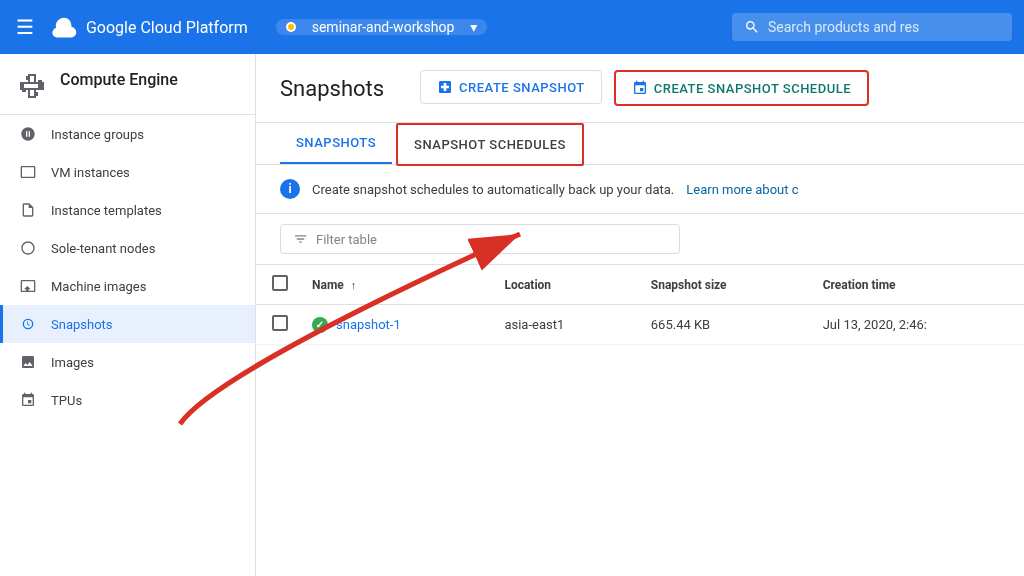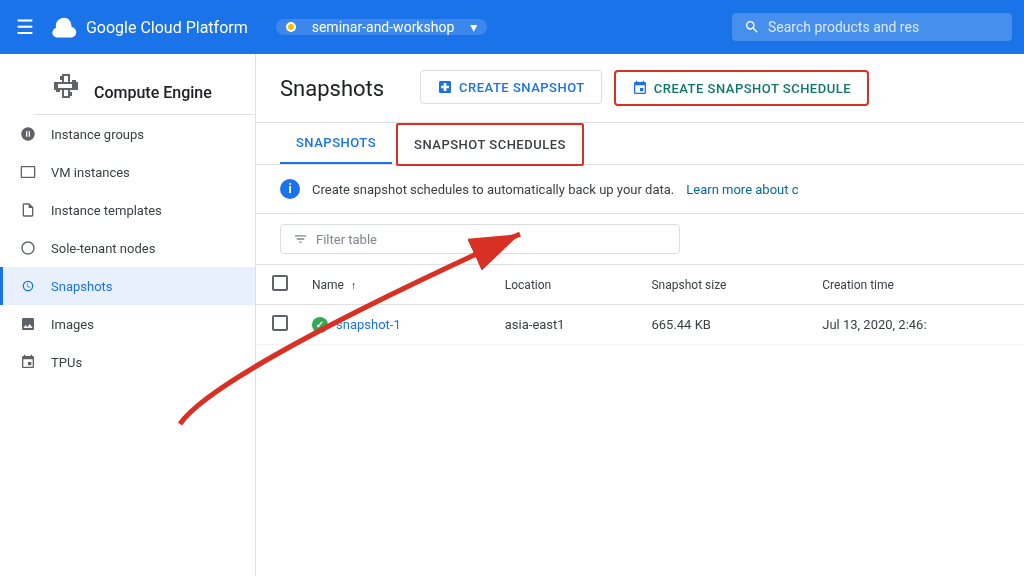--- a/index.html
+++ b/index.html
@@ -82,25 +82,24 @@
     
     .sidebar {
       width: 256px;
       background: white;
       border-right: 1px solid #e0e0e0;
       overflow-y: auto;
       flex-shrink: 0;
     }
     .sidebar-section-header {
       display: flex;
-      align-items: flex-end;
+      align-items: flex-start;
       gap: 12px;
       padding: 16px 16px 12px 16px;
       border-bottom: 1px solid #e0e0e0;
-      margin-left: 34px;
     }
     .sidebar-section-header .engine-icon {
       width: 32px;
       height: 32px;
       color: #5f6368;
     }
     .sidebar-section-header-text {
       font-size: 16px;
       color: #202124;
       font-weight: 500;
@@ -260,21 +259,21 @@
       color: #3c4043;
       width: 100%;
     }
     .filter-input input::placeholder { color: #80868b; }
 
     .data-table { width: 100%; border-collapse: collapse; }
     .data-table th {
       text-align: left;
       padding: 10px 16px;
       font-size: 12px;
-      font-weight: 400;
+      font-weight: 700;
       color: #3c4043;
       border-bottom: 1px solid #e0e0e0;
       background: white;
     }
     .data-table td {
       padding: 10px 16px;
       font-size: 13px;
       color: #3c4043;
       border-bottom: 1px solid #f1f3f4;
     }
@@ -384,20 +383,28 @@
       </span>
       <span>Instance templates</span>
     </div>
     <div class="sidebar-item">
       <span class="item-icon">
         <svg width="16" height="16" viewBox="0 0 24 24" fill="currentColor">
             <path d="M12 2C6.48 2 2 6.48 2 12s4.48 10 10 10 10-4.48 10-10S17.52 2 12 2zm0 18c-4.41 0-8-3.59-8-8s3.59-8 8-8 8 3.59 8 8-3.59 8-8 8z"></path>
           </svg>
       </span>
       <span>Sole-tenant nodes</span>
+    </div>
+    <div class="sidebar-item">
+      <span class="item-icon">
+        <svg width="16" height="16" viewBox="0 0 24 24" fill="currentColor">
+            <path d="M21 3H3C1.9 3 1 3.9 1 5v14c0 1.1.9 2 2 2h18c1.1 0 2-.9 2-2V5c0-1.1-.9-2-2-2zm0 16H3V5h18v14zm-10-7l-5 5h3v4h4v-4h3l-5-5z"></path>
+          </svg>
+      </span>
+      <span>Machine images</span>
     </div>
     <div class="sidebar-item active">
       <span class="item-icon">
         <svg width="16" height="16" viewBox="0 0 24 24" fill="currentColor">
             <path d="M12 4a8 8 0 100 16A8 8 0 0012 4zm0 14a6 6 0 110-12 6 6 0 010 12zm0-10v4l3 1.5-.75 1.3L11 13V8h1z"></path>
           </svg>
       </span>
       <span>Snapshots</span>
     </div>
     <div class="sidebar-item">

